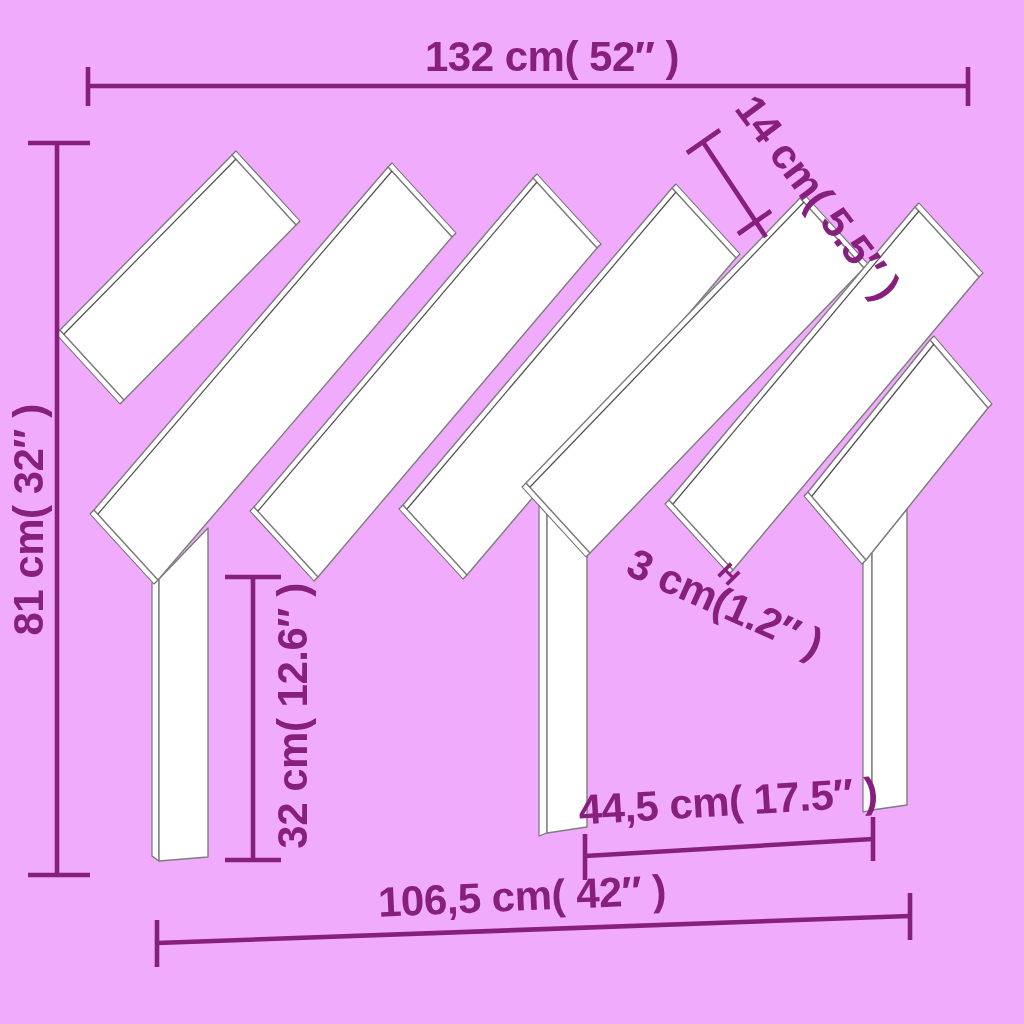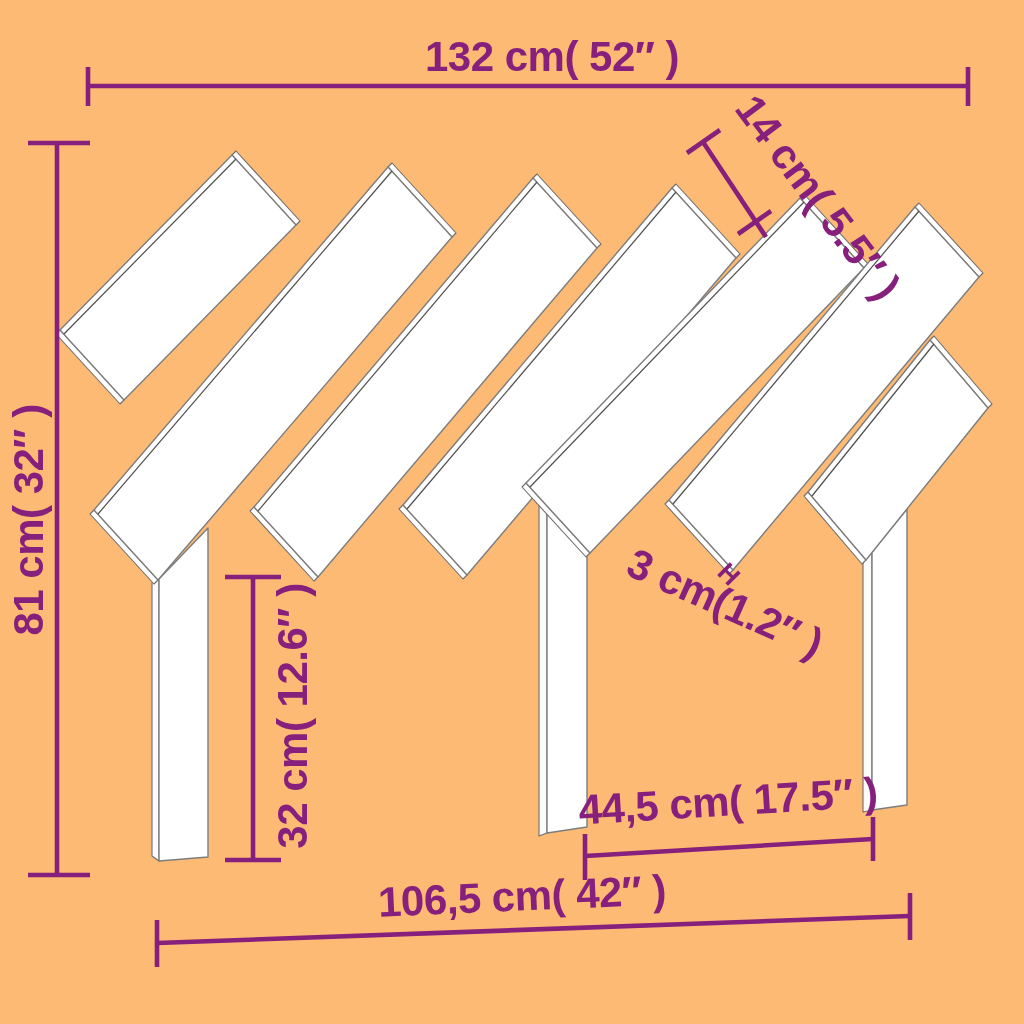--- a/index.html
+++ b/index.html
@@ -4,21 +4,21 @@
 <style>
   html, body {
     margin: 0;
     padding: 0;
     background: #ffffff;
   }
   #stage {
     position: relative;
     width: 1024px;
     height: 1024px;
-    background: #fdba74;
+    background: #f0abfc;
     overflow: hidden;
   }
   svg { display: block; }
   .slat-face  { fill: #ffffff; stroke: #7d7d7d; stroke-width: 1.4; stroke-linejoin: round; }
   .slat-sliver{ fill: #ffffff; stroke: #6e6e6e; stroke-width: 1.1; stroke-linejoin: round; }
   .slat-inner { stroke: #4f4f4f; stroke-width: 1.2; fill: none; }
   .leg-face   { fill: #ffffff; stroke: #7d7d7d; stroke-width: 1.4; stroke-linejoin: round; }
   .leg-sliver { fill: #fbfbfb; stroke: #6e6e6e; stroke-width: 1.1; stroke-linejoin: round; }
   .dim-line   { stroke: #871F7C; stroke-width: 4.6; fill: none; stroke-linecap: butt; }
   .dim-tick   { stroke: #871F7C; stroke-width: 4.6; fill: none; stroke-linecap: butt; }

